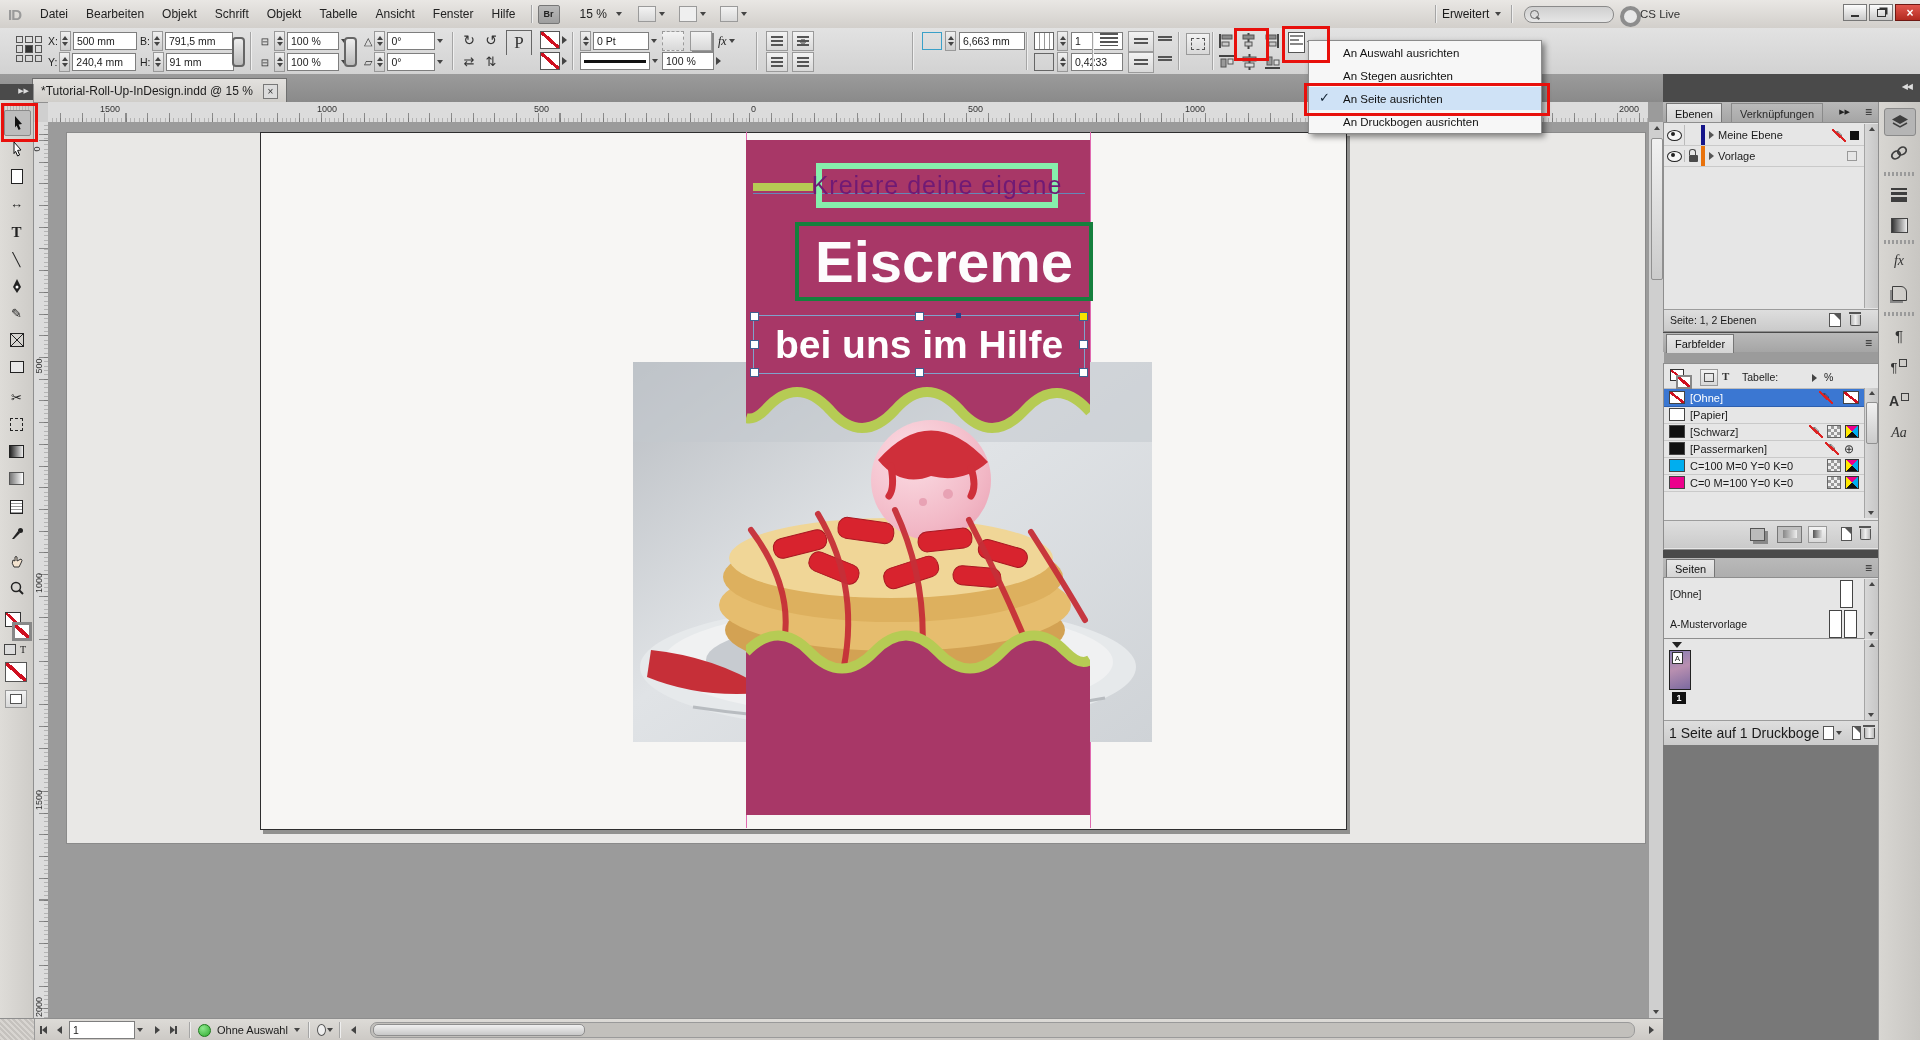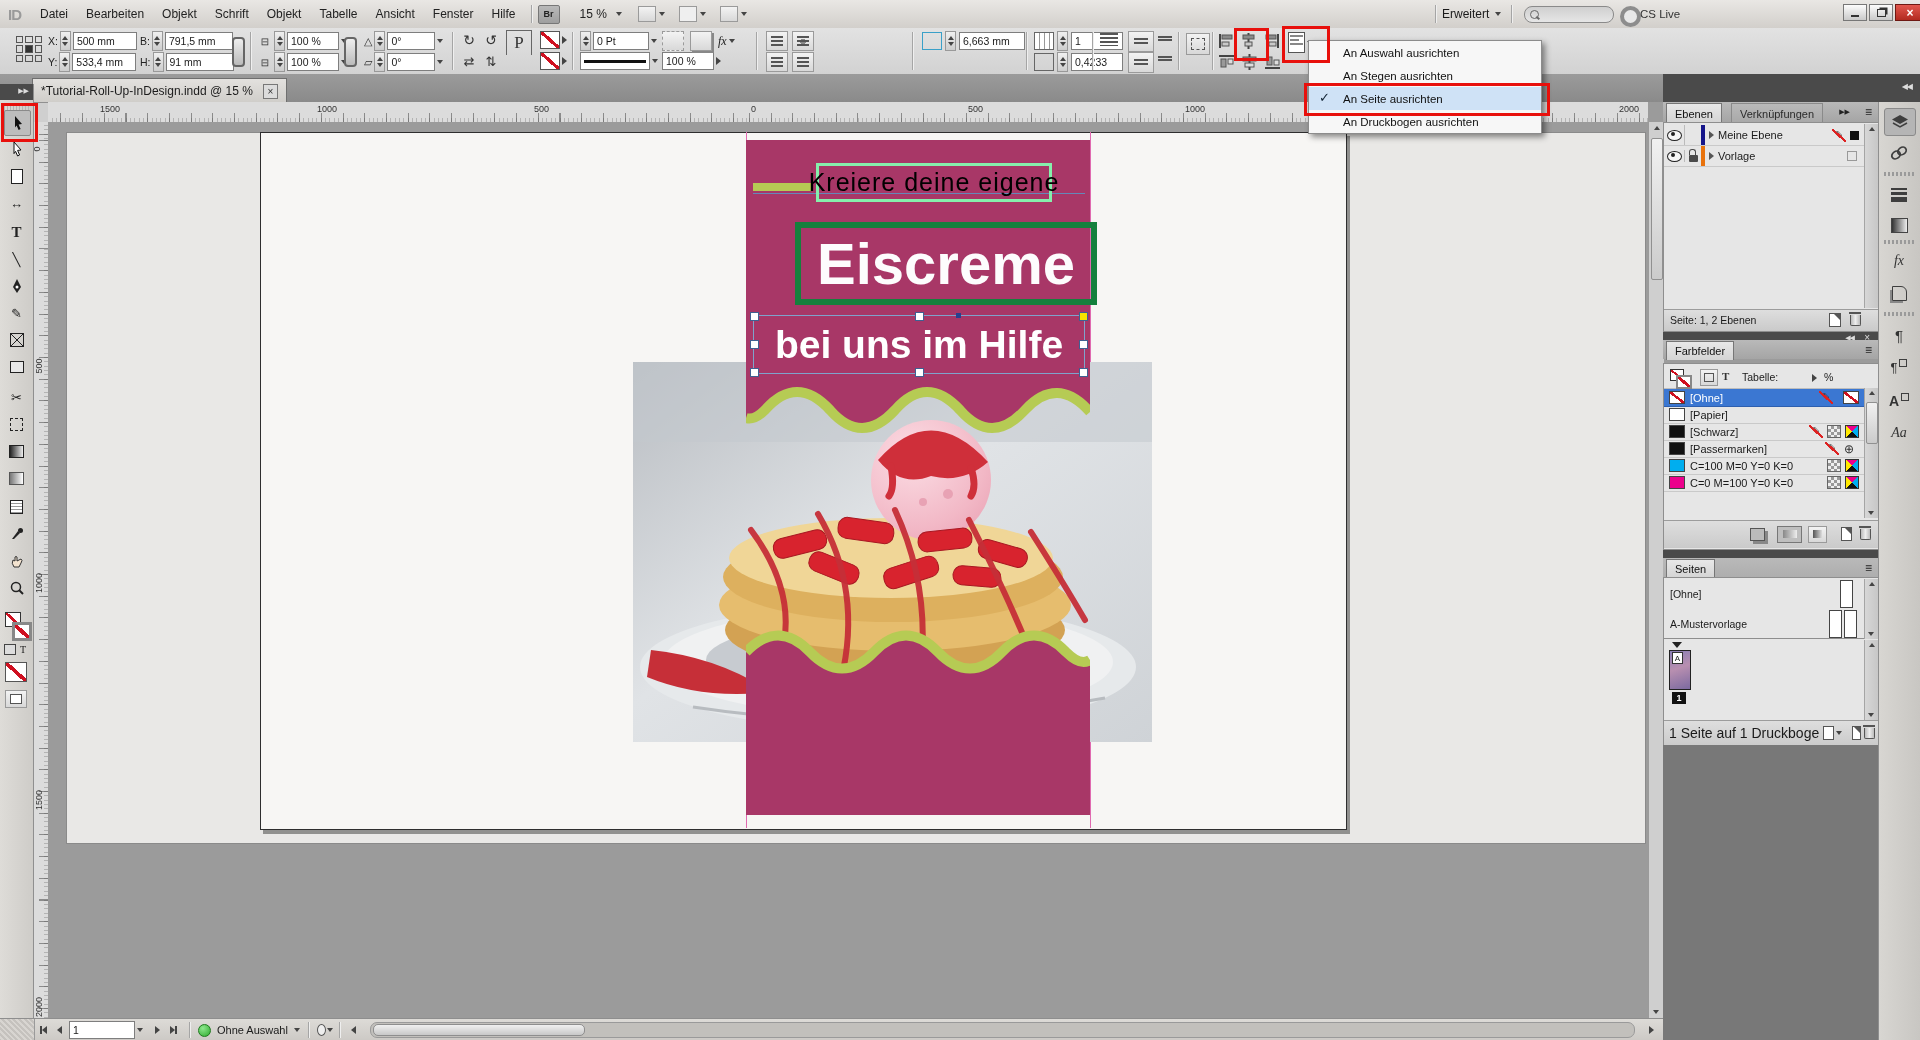--- a/index.html
+++ b/index.html
@@ -154,21 +154,21 @@
       <span class="td"></span>
     </span>
   <span class="fld" style="width:56px">500 mm</span>
 </div>
 <div class="r flex" style="left:48px;top:52px;gap:2px">
   <span class="lbl">Y:</span>
   <span class="spn">
       <span class="tu"></span>
       <span class="td"></span>
     </span>
-  <span class="fld" style="width:56px">533,4 mm</span>
+  <span class="fld" style="width:56px">240,4 mm</span>
 </div>
 <div class="r flex" style="left:140px;top:31px;gap:2px">
   <span class="lbl">B:</span>
   <span class="spn">
       <span class="tu"></span>
       <span class="td"></span>
     </span>
   <span class="fld" style="width:60px">791,5 mm</span>
 </div>
 <div class="r flex" style="left:140px;top:52px;gap:2px">
@@ -528,24 +528,24 @@
     <path d="M344,272 C322,247 300,247 279,270 C257,294 235,294 214,270 C192,246 170,246 149,270 C127,294 105,294 84,270 C62,246 40,246 19,270 C12,277 6,280 0,278" stroke="#b6cb54" stroke-width="10" fill="none"></path>
   </svg>
 
   <svg class="r" style="left:698px;top:490px" width="344" height="203" viewBox="0 0 344 203">
     <path d="M0,40 C21,18 43,18 64,40 C85,62 107,62 128,40 C149,18 171,18 192,40 C213,62 235,62 256,40 C277,18 299,18 320,40 C330,50 338,52 344,48 V203 H0 Z" fill="#a83767"></path>
     <path d="M0,40 C21,18 43,18 64,40 C85,62 107,62 128,40 C149,18 171,18 192,40 C213,62 235,62 256,40 C277,18 299,18 320,40 C330,50 338,52 344,48" stroke="#b6cb54" stroke-width="10" fill="none"></path>
   </svg>
 
   <div class="r" style="left:705px;top:61px;width:60px;height:8px;background:#b6cb54"></div>
   <div class="r" style="left:705px;top:71px;width:332px;height:1px;background:#6488b8"></div>
-  <div class="r" style="left:768px;top:41px;width:230px;height:33px;border:3px solid #86efac;display:flex;align-items:center;justify-content:center;
-       font-size:25px;font-weight:400;letter-spacing:1px;color:#000000;white-space:nowrap">Kreiere deine eigene</div>
-
-  <div class="r" style="left:747px;top:100px;width:290px;height:71px;border:6px solid #15803d;display:flex;align-items:center;justify-content:center;
+  <div class="r" style="left:768px;top:41px;width:230px;height:33px;border:6px solid #86efac;display:flex;align-items:center;justify-content:center;
+       font-size:25px;font-weight:400;letter-spacing:1px;color:#701a75;white-space:nowrap">Kreiere deine eigene</div>
+
+  <div class="r" style="left:747px;top:100px;width:290px;height:71px;border:4px solid #15803d;display:flex;align-items:center;justify-content:center;
        font-size:58px;font-weight:800;color:#fdfcfd;white-space:nowrap">Eiscreme</div>
 
   <div class="r" style="left:705px;top:193px;width:330px;height:57px;border:1px solid #7fa3cc;display:flex;align-items:center;justify-content:center;
        font-size:39px;font-weight:700;color:#ffffff;white-space:nowrap">bei uns im Hilfe</div>
   <div class="handle" style="left:702px;top:190px"></div>
   <div class="handle" style="left:867px;top:190px"></div>
   <div class="handle" style="left:1031px;top:190px;background:#f7e200"></div>
   <div class="handle" style="left:702px;top:218px"></div>
   <div class="handle" style="left:1031px;top:218px"></div>
   <div class="handle" style="left:702px;top:246px"></div>
@@ -605,21 +605,21 @@
         <span class="trash"></span>
       </span>
     <span style="width:10px"></span>
   </div>
 </div>
 
 <div class="r dockbar" style="left:1663px;top:332px;width:215px;height:12px">
   <span style="position:absolute;right:24px;top:2px;color:#ddd;font-size:7px;letter-spacing:-1px">◀◀</span>
   <span style="position:absolute;right:8px;top:0px;color:#ddd;font-size:10px">×</span>
 </div>
-<div class="r" style="left:1663px;top:340px;width:215px;height:19px;background:linear-gradient(#b9b9b9,#a5a5a5)">
+<div class="r" style="left:1663px;top:333px;width:215px;height:19px;background:linear-gradient(#b9b9b9,#a5a5a5)">
   <div class="ptab on" style="left:3px;top:1px;height:18px">
       <span>Farbfelder</span>
     </div>
   <span style="position:absolute;right:6px;top:3px;font-size:12px;color:#222">≡</span>
 </div>
 <div class="r pbody" style="left:1663px;top:363px;width:215px;height:185px">
   <div class="prow" style="top:2px;height:22px;border-bottom:1px solid #bdbdbd">
     <span class="r" style="left:6px;top:3px;width:12px;height:10px;border:1px solid #333;background:linear-gradient(to top right,#fff 43%,#cf1020 43%,#cf1020 57%,#fff 57%)"></span>
     <span class="r" style="left:12px;top:9px;width:12px;height:10px;border:2px solid #888;background:linear-gradient(to top right,#fff 40%,#cf1020 40%,#cf1020 60%,#fff 60%)"></span>
     <span class="ibox" style="position:absolute;left:36px;top:3px;width:16px;height:15px">

